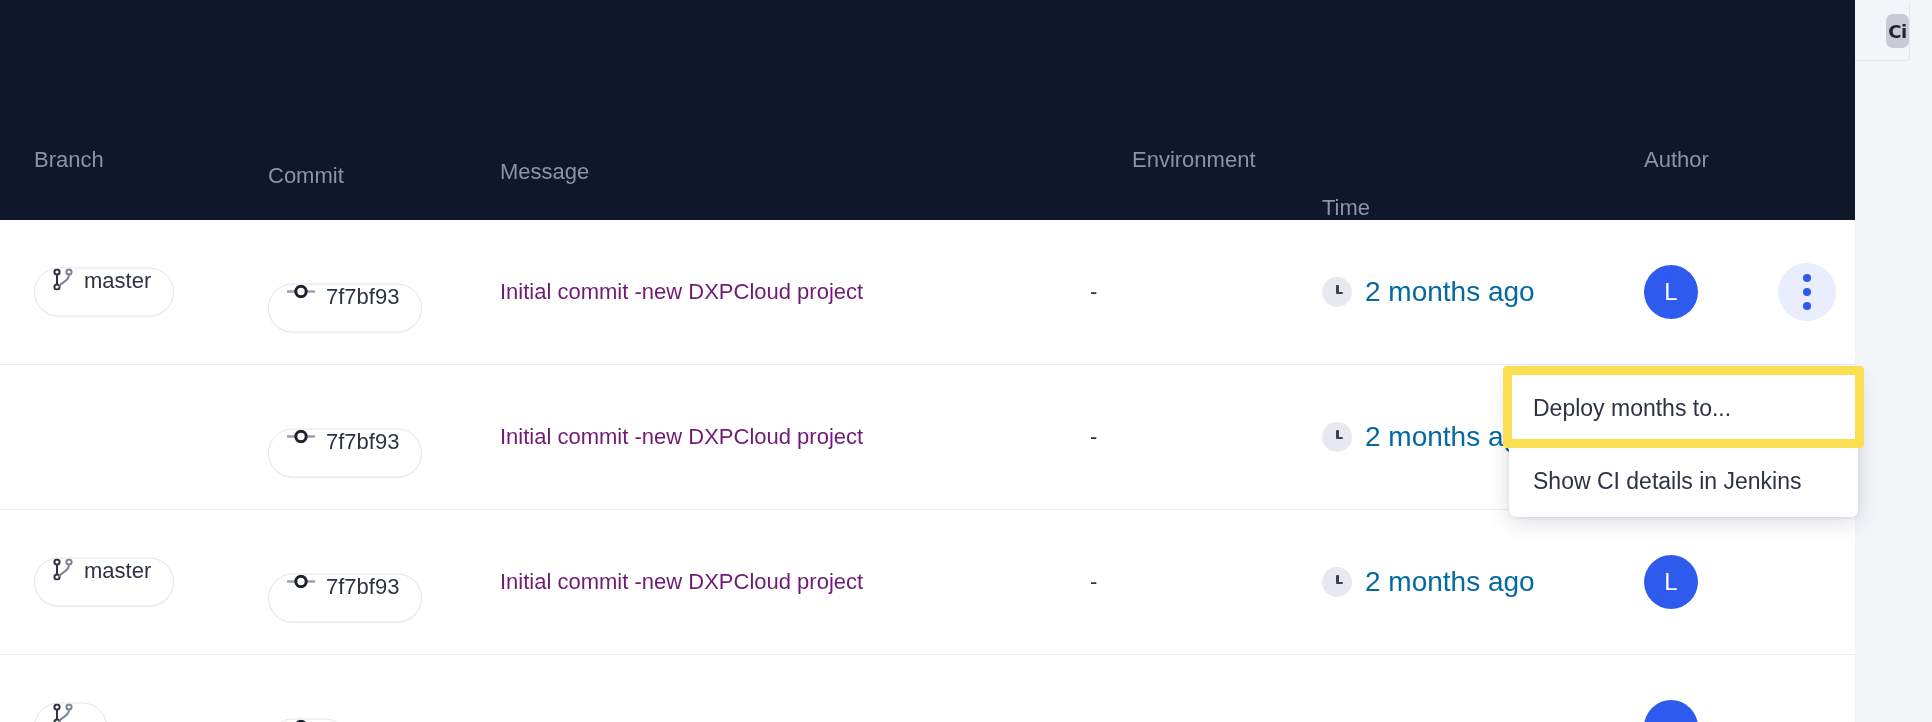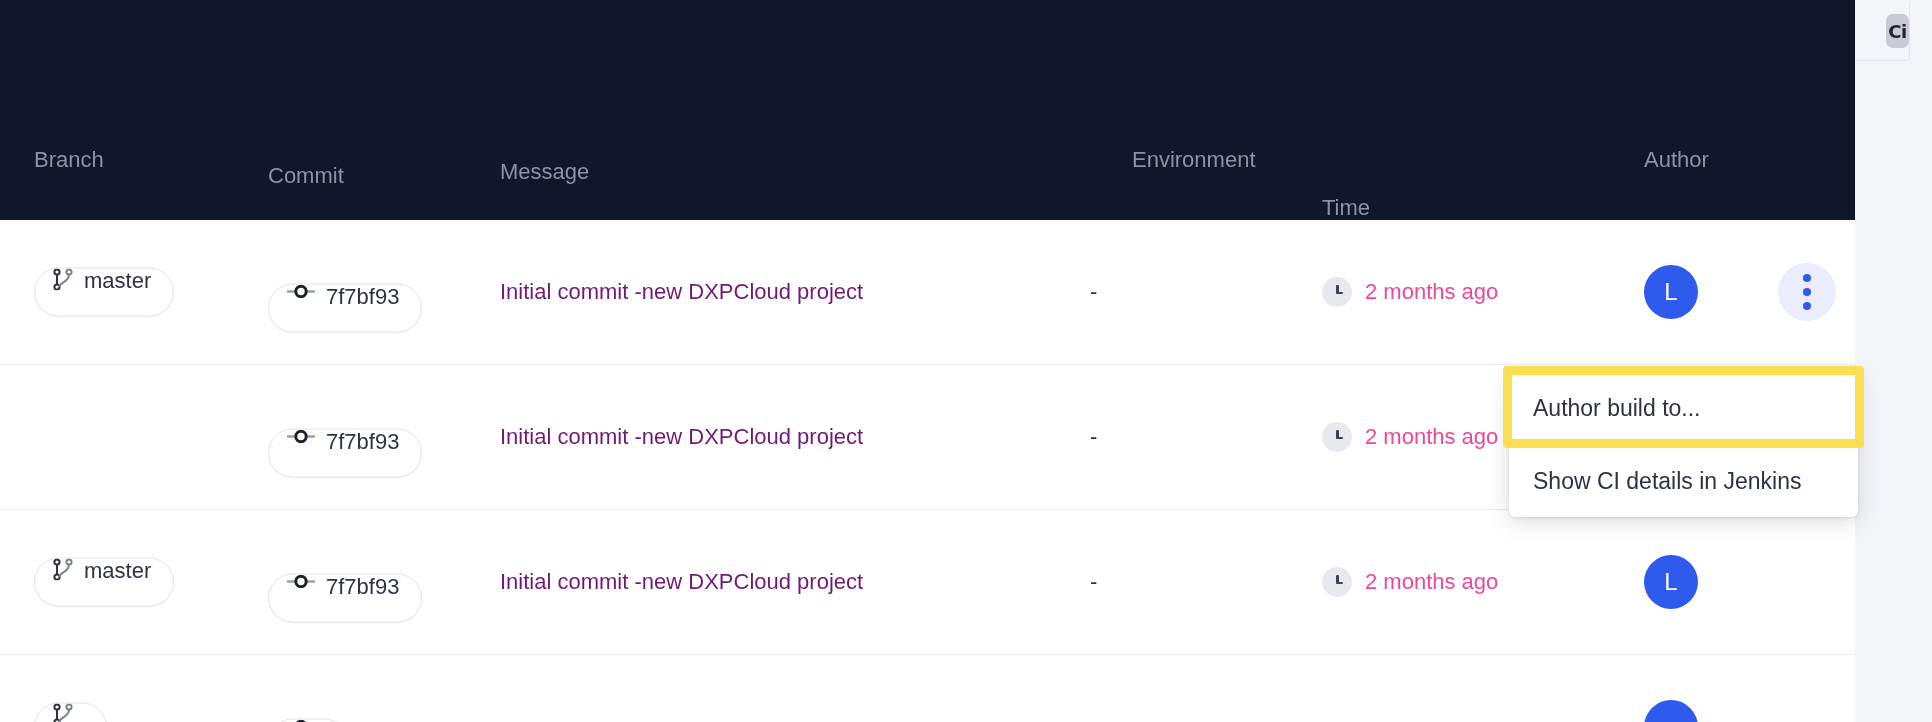--- a/index.html
+++ b/index.html
@@ -156,22 +156,22 @@
     content: "";
     position: absolute;
     left: 14px;
     top: 14.5px;
     width: 7px;
     height: 2.5px;
     background: #3a4152;
     border-radius: 1px;
   }
   .time-txt {
-    font-size: 22px;
-    color: #ec4899;
+    font-size: 28px;
+    color: #0369a1;
   }
 
   
   .avatar {
     width: 54px;
     height: 54px;
     border-radius: 50%;
     background: #2f5aee;
     color: #fff;
     font-size: 24px;
@@ -398,18 +398,18 @@
       </div>
       <div class="cell c-author">
         <span class="avatar"></span>
       </div>
     </div>
 
   </div>
 </div>
 
 <div id="dropdown">
-  <div class="menu-item">Author build to...</div>
+  <div class="menu-item">Deploy months to...</div>
   <div class="menu-sep"></div>
   <div class="menu-item">Show CI details in Jenkins</div>
 </div>
 
 <div id="highlight-box"></div>
 
 </body></html>

